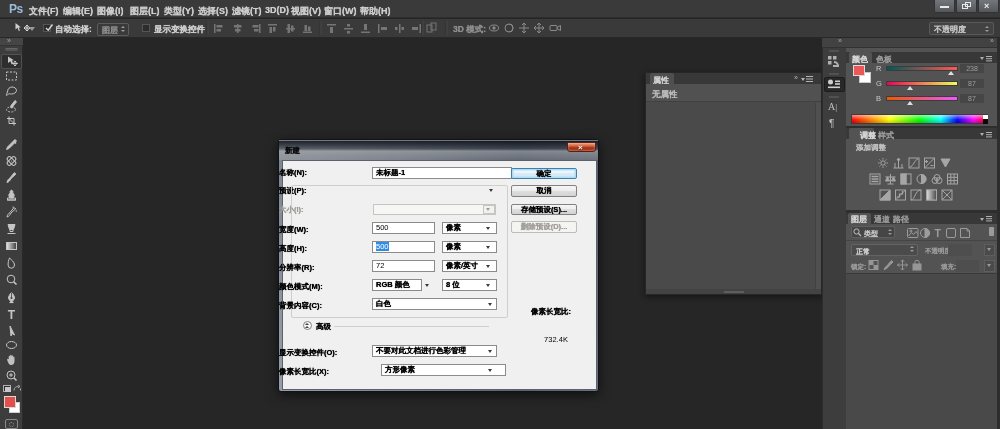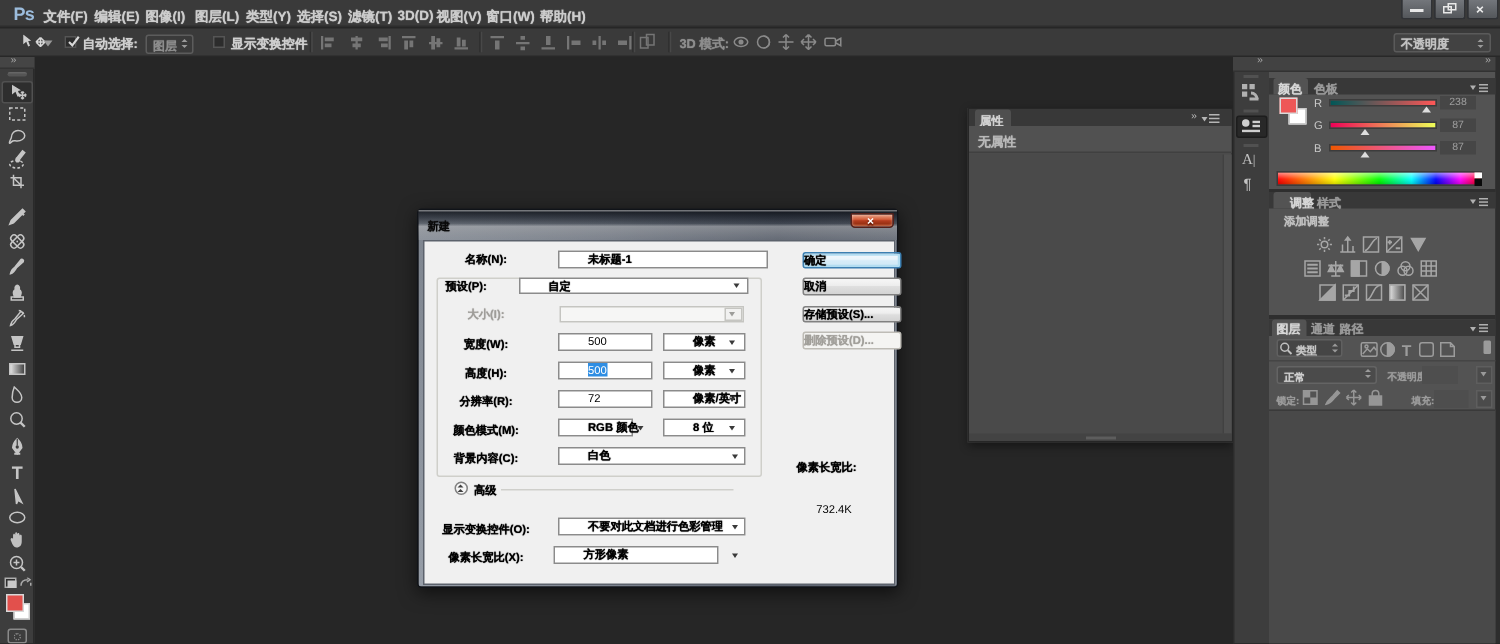--- a/index.html
+++ b/index.html
@@ -478,30 +478,29 @@
  background:linear-gradient(to bottom,rgba(8,12,18,.55) 0%,rgba(30,36,46,.2) 8%,rgba(255,255,255,0) 100%),linear-gradient(to right,#979ea8 0%,#7d8490 40%,#5c6370 75%,#6a717d 100%);
  box-shadow:0 3px 12px rgba(0,0,0,.6);font-size:7.5px;color:#000">
  <div class="a" style="left:0;top:0;width:319px;height:20px;border-radius:2px 2px 0 0;background:linear-gradient(to bottom,rgba(5,8,14,.68) 0%,rgba(25,30,40,.45) 25%,rgba(90,98,108,.08) 45%,rgba(255,255,255,.35) 55%,rgba(255,255,255,.12) 100%)"></div>
  <div class="a" style="left:0;top:0;width:319px;height:1px;background:rgba(255,255,255,.4)"></div>
  <div class="a ck" style="left:6px;top:5.5px;color:#0a0a0a">新建</div>
  <div class="a" style="left:287.5px;top:2px;width:29px;height:10px;border:1px solid #54201a;border-radius:1px 1px 3px 3px;background:linear-gradient(to bottom,#e8a388 0%,#d55f3c 40%,#b43c1e 52%,#9c3113 75%,#b44d26 100%);box-shadow:inset 0 0 2px rgba(255,255,255,.5)">
   <div style="position:absolute;left:10.5px;top:-0.5px;color:#fff;font-size:8px;font-weight:bold;text-shadow:0 1px 1px #5a1505">×</div>
  </div>
  <div class="a" style="left:2.5px;top:20px;width:315.5px;height:229.5px;background:#f0f0f0;border:1px solid #5c626c"></div>
  <style>
-.lbl{position:absolute;text-align:center;white-space:nowrap}
-.fld{position:absolute;background:#fff;border:1px solid #8b8b8b;height:11.5px;line-height:10px;padding-left:19px;white-space:nowrap}
-.btn{position:absolute;left:256px;width:66px;height:11.5px;border:1px solid #818181;border-radius:2px;background:linear-gradient(#f6f6f6,#ededed 45%,#dfdfdf 50%,#d3d3d3);text-align:left;line-height:10.5px}
+.lbl{position:absolute;text-align:left;white-space:nowrap}
+.fld{position:absolute;background:#fff;border:1px solid #8b8b8b;height:11.5px;line-height:10px;padding-left:3px;white-space:nowrap}
+.btn{position:absolute;left:232px;width:66px;height:11.5px;border:1px solid #818181;border-radius:2px;background:linear-gradient(#f6f6f6,#ededed 45%,#dfdfdf 50%,#d3d3d3);text-align:center;line-height:10.5px}
 .car{position:absolute;width:0;height:0;border-left:2.8px solid transparent;border-right:2.8px solid transparent;border-top:3.5px solid #3a3a3a}
 </style>
 <div class="lbl ck" style="left:0;top:28px;width:90px">名称(N):</div>
 <div class="fld" style="left:93px;top:27px;width:140px"><span class="ck">未标题-1</span></div>
 <div class="lbl ck" style="left:0;top:46px;width:63.5px">预设(P):</div>
 <div class="a" style="left:12px;top:45px;width:217px;height:133px;border:1px solid #cfcfca;border-radius:2px"></div>
-<div class="fld" style="left:66.5px;top:44.5px;width:153.5px"><span class="ck">自定</span></div>
 <div class="car" style="left:210px;top:49px"></div>
 <div class="lbl ck" style="left:0;top:65px;width:90px;color:#9f9d99">大小(I):</div>
 <div class="fld" style="left:94px;top:63.5px;width:123px;background:#f6f6f5;border-color:#c5c5c1"></div>
 <div class="a" style="left:204px;top:64.5px;width:11.5px;height:9.5px;border:1px solid #c5c5c1;background:#f1f1f0"></div>
 <div class="car" style="left:207px;top:68px;border-top-color:#9d9d9a"></div>
 <div class="lbl ck" style="left:0;top:84.5px;width:90px">宽度(W):</div>
 <div class="fld" style="left:93px;top:82px;width:63px">500</div>
 <div class="fld" style="left:163px;top:82px;width:55px"><span class="ck">像素</span></div>
 <div class="car" style="left:207px;top:86.5px"></div>
 <div class="lbl ck" style="left:0;top:103.5px;width:90px">高度(H):</div>
@@ -522,21 +521,21 @@
 <div class="car" style="left:209px;top:162.5px"></div>
 <div class="a" style="left:24px;top:181px;width:9px;height:9px;border:1px solid #818181;border-radius:50%;background:#f6f6f6"></div>
 <div class="tri" style="left:26px;top:182.5px;border-left:2.6px solid transparent;border-right:2.6px solid transparent;border-bottom:2.6px solid #404040"></div>
 <div class="tri" style="left:26px;top:186px;border-left:2.6px solid transparent;border-right:2.6px solid transparent;border-bottom:2.6px solid #404040"></div>
 <div class="a ck" style="left:37px;top:182px">高级</div>
 <div class="a" style="left:55px;top:185.5px;width:155px;height:1px;background:#cfcfcb"></div>
 <div class="lbl ck" style="left:0;top:207.5px;width:90px">显示变换控件(O):</div>
 <div class="fld" style="left:93px;top:205px;width:125px"><span class="ck">不要对此文档进行色彩管理</span></div>
 <div class="car" style="left:209px;top:209.5px"></div>
 <div class="lbl ck" style="left:0;top:226.5px;width:90px">像素长宽比(X):</div>
-<div class="fld" style="left:90px;top:224px;width:110px"><span class="ck">方形像素</span></div>
+<div class="fld" style="left:102px;top:224px;width:125px"><span class="ck">方形像素</span></div>
 <div class="car" style="left:209px;top:228.5px"></div>
 <div class="a ck" style="left:252px;top:166.5px">像素长宽比:</div>
 <div class="a" style="left:244px;top:195px;width:66px;text-align:center">732.4K</div>
 <div class="btn" style="top:27.5px;border-color:#3c7fb1;box-shadow:0 0 0 1.5px #b2ddf1 inset;background:linear-gradient(#f3f9fd,#e9f4fb 45%,#d8edf8 50%,#cde7f5)"><span class="ck">确定</span></div>
 <div class="btn" style="top:45px"><span class="ck">取消</span></div>
 <div class="btn" style="top:63.5px"><span class="ck">存储预设(S)...</span></div>
 <div class="btn" style="top:81px;border-color:#bebcb6;background:#f4f4f2;color:#a19f9a"><span class="ck">删除预设(D)...</span></div>
 </div>
 
 </body></html>

